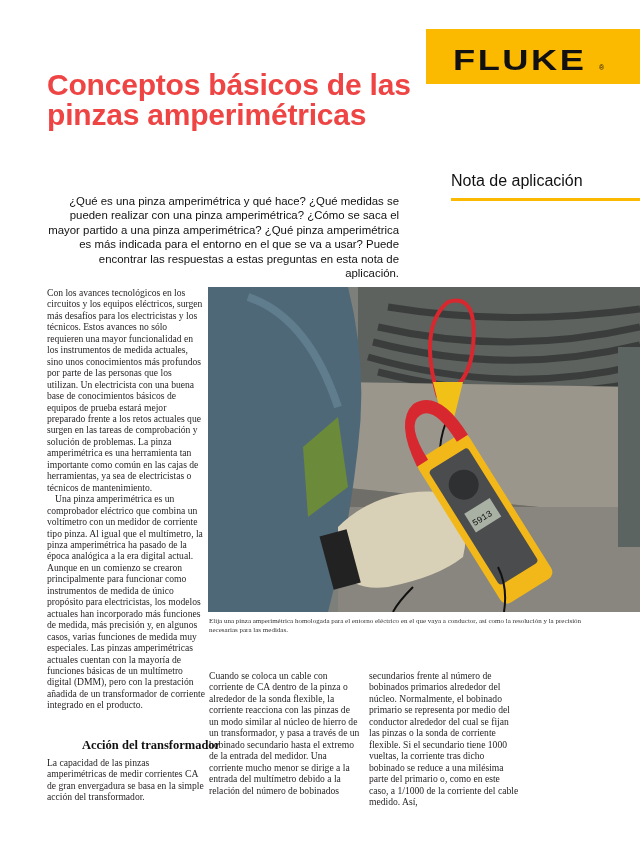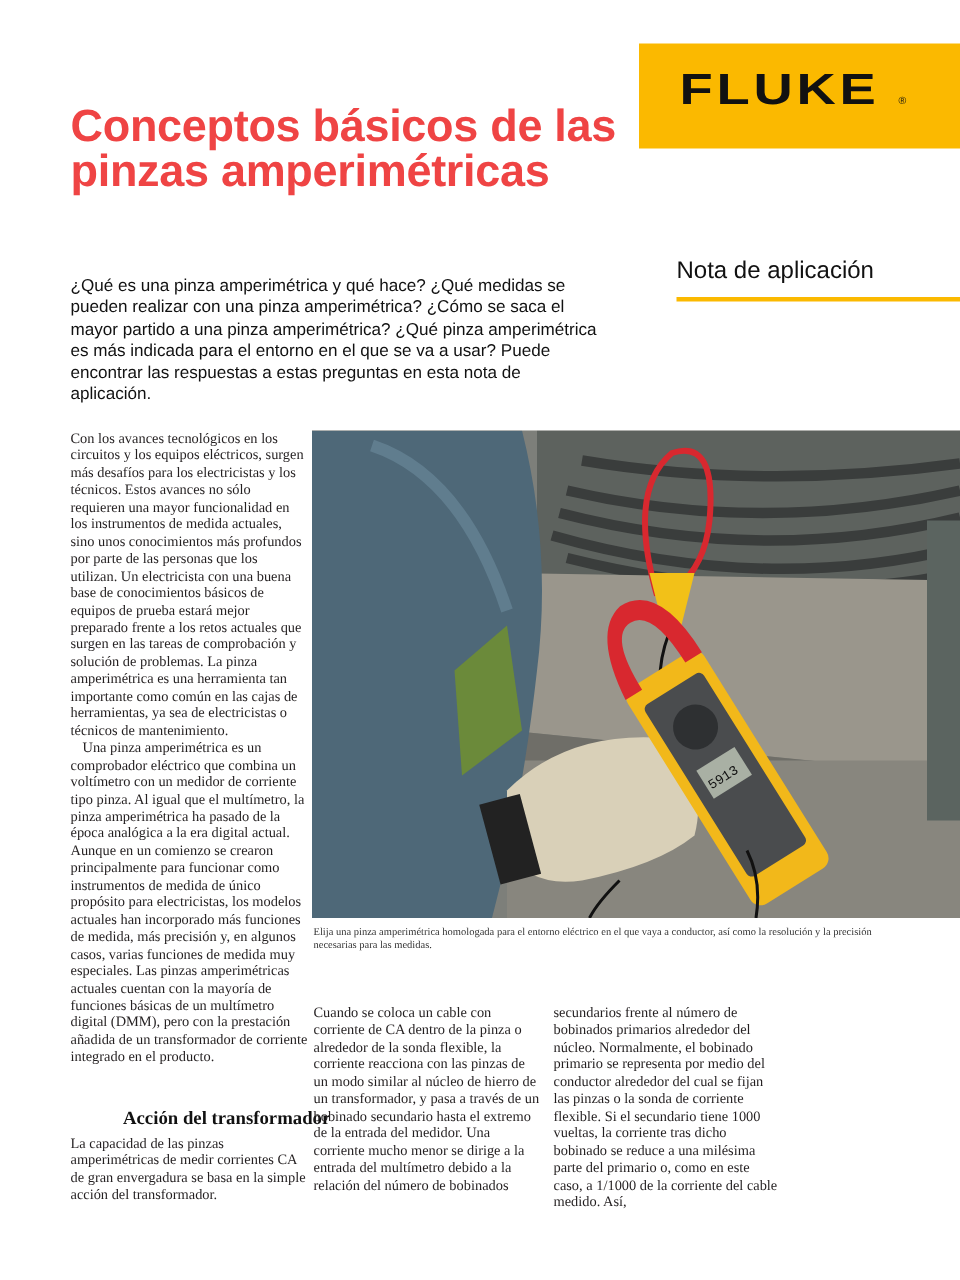--- a/index.html
+++ b/index.html
@@ -1,23 +1,23 @@
 <!DOCTYPE html>
 <html><head>
 <meta charset="utf-8">
 <style>
   html, body { margin:0; padding:0; }
   body { width:640px; height:853px; background:#ffffff; position:relative; overflow:hidden; font-family:"Liberation Serif", serif; color:#231f20; }
-  .brand-box { position:absolute; left:426px; top:29px; width:214px; height:70px; background:#fbb900; }
+  .brand-box { position:absolute; left:426px; top:29px; width:214px; height:55px; background:#fbb900; }
   .brand-logo { position:absolute; left:27px; top:15px; font-family:"Liberation Sans", sans-serif; font-weight:900; font-size:29px; letter-spacing:2px; color:#111; transform:scaleX(1.25); transform-origin:left; }
   .brand-reg { position:absolute; left:173px; top:35px; font-family:"Liberation Sans", sans-serif; font-size:7px; color:#111; }
   .title { position:absolute; left:47px; top:70px; width:380px; margin:0; font-family:"Liberation Sans", sans-serif; font-weight:bold; font-size:30px; line-height:30px; color:#ef4444; letter-spacing:-0.2px; }
   .doctype { position:absolute; left:451px; top:172px; font-family:"Liberation Sans", sans-serif; font-weight:normal; font-size:16px; color:#111; }
   .doctype-rule { position:absolute; left:451px; top:198px; width:189px; height:3px; background:#fbb900; }
-  .lead { position:absolute; left:47px; top:184px; width:352px; font-family:"Liberation Sans", sans-serif; font-size:11.4px; line-height:14.4px; color:#111; }
+  .lead { position:absolute; left:47px; top:194px; width:352px; font-family:"Liberation Sans", sans-serif; font-size:11.4px; line-height:14.4px; color:#111;text-align:right; }
   .col { position:absolute; font-family:"Liberation Serif", serif; font-size:9.6px; line-height:11.45px; color:#231f20; }
   .col p { margin:0; }
   .col p.indent { text-indent:8px; }
   .col1 { left:47px; top:287px; width:158px; }
   .col2 { left:209px; top:670px; width:152px; }
   .col3 { left:369px; top:670px; width:152px; }
   .subhead { position:absolute; left:47px; top:738px; font-family:"Liberation Serif", serif; font-weight:bold; font-size:12.5px; color:#111;margin-left:35px; }
   .col1b { left:47px; top:757px; width:160px; }
   .photo { position:absolute; left:208px; top:287px; width:432px; height:325px; overflow:hidden; background:#8a8a84; }
   .caption { position:absolute; left:209px; top:617px; width:400px; font-size:7px; line-height:9px; color:#333; font-family:"Liberation Serif", serif; }

